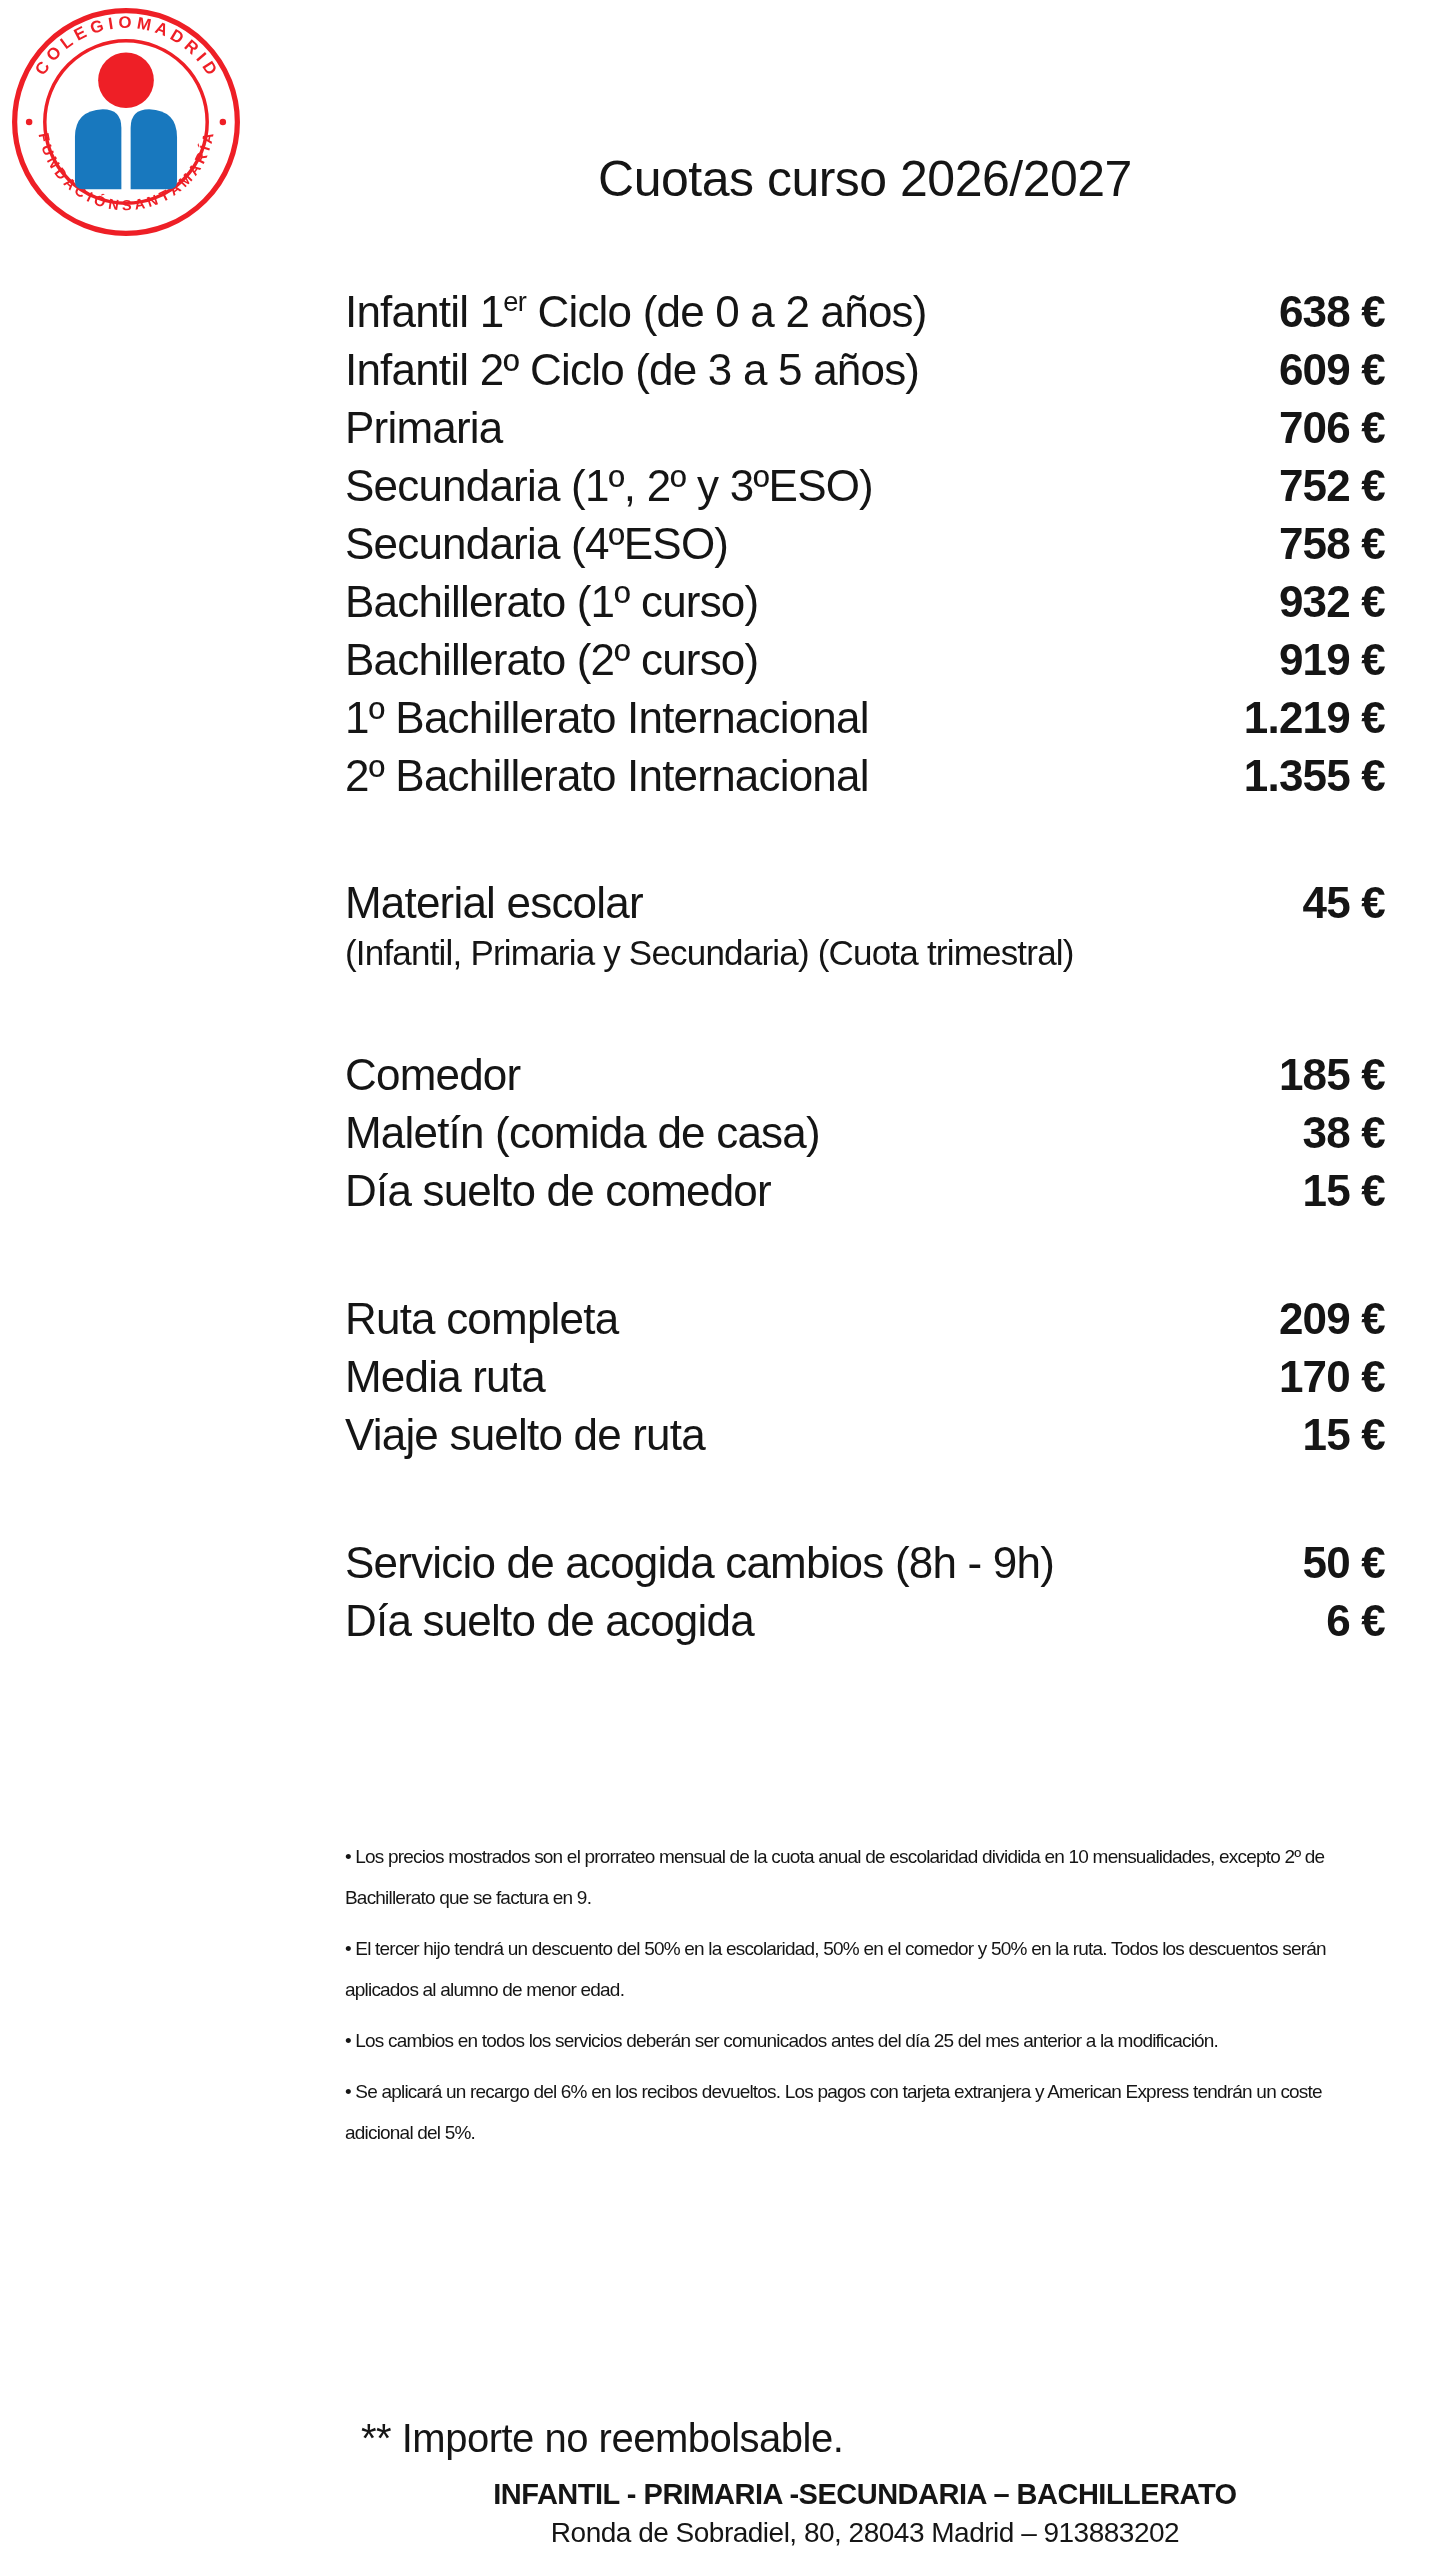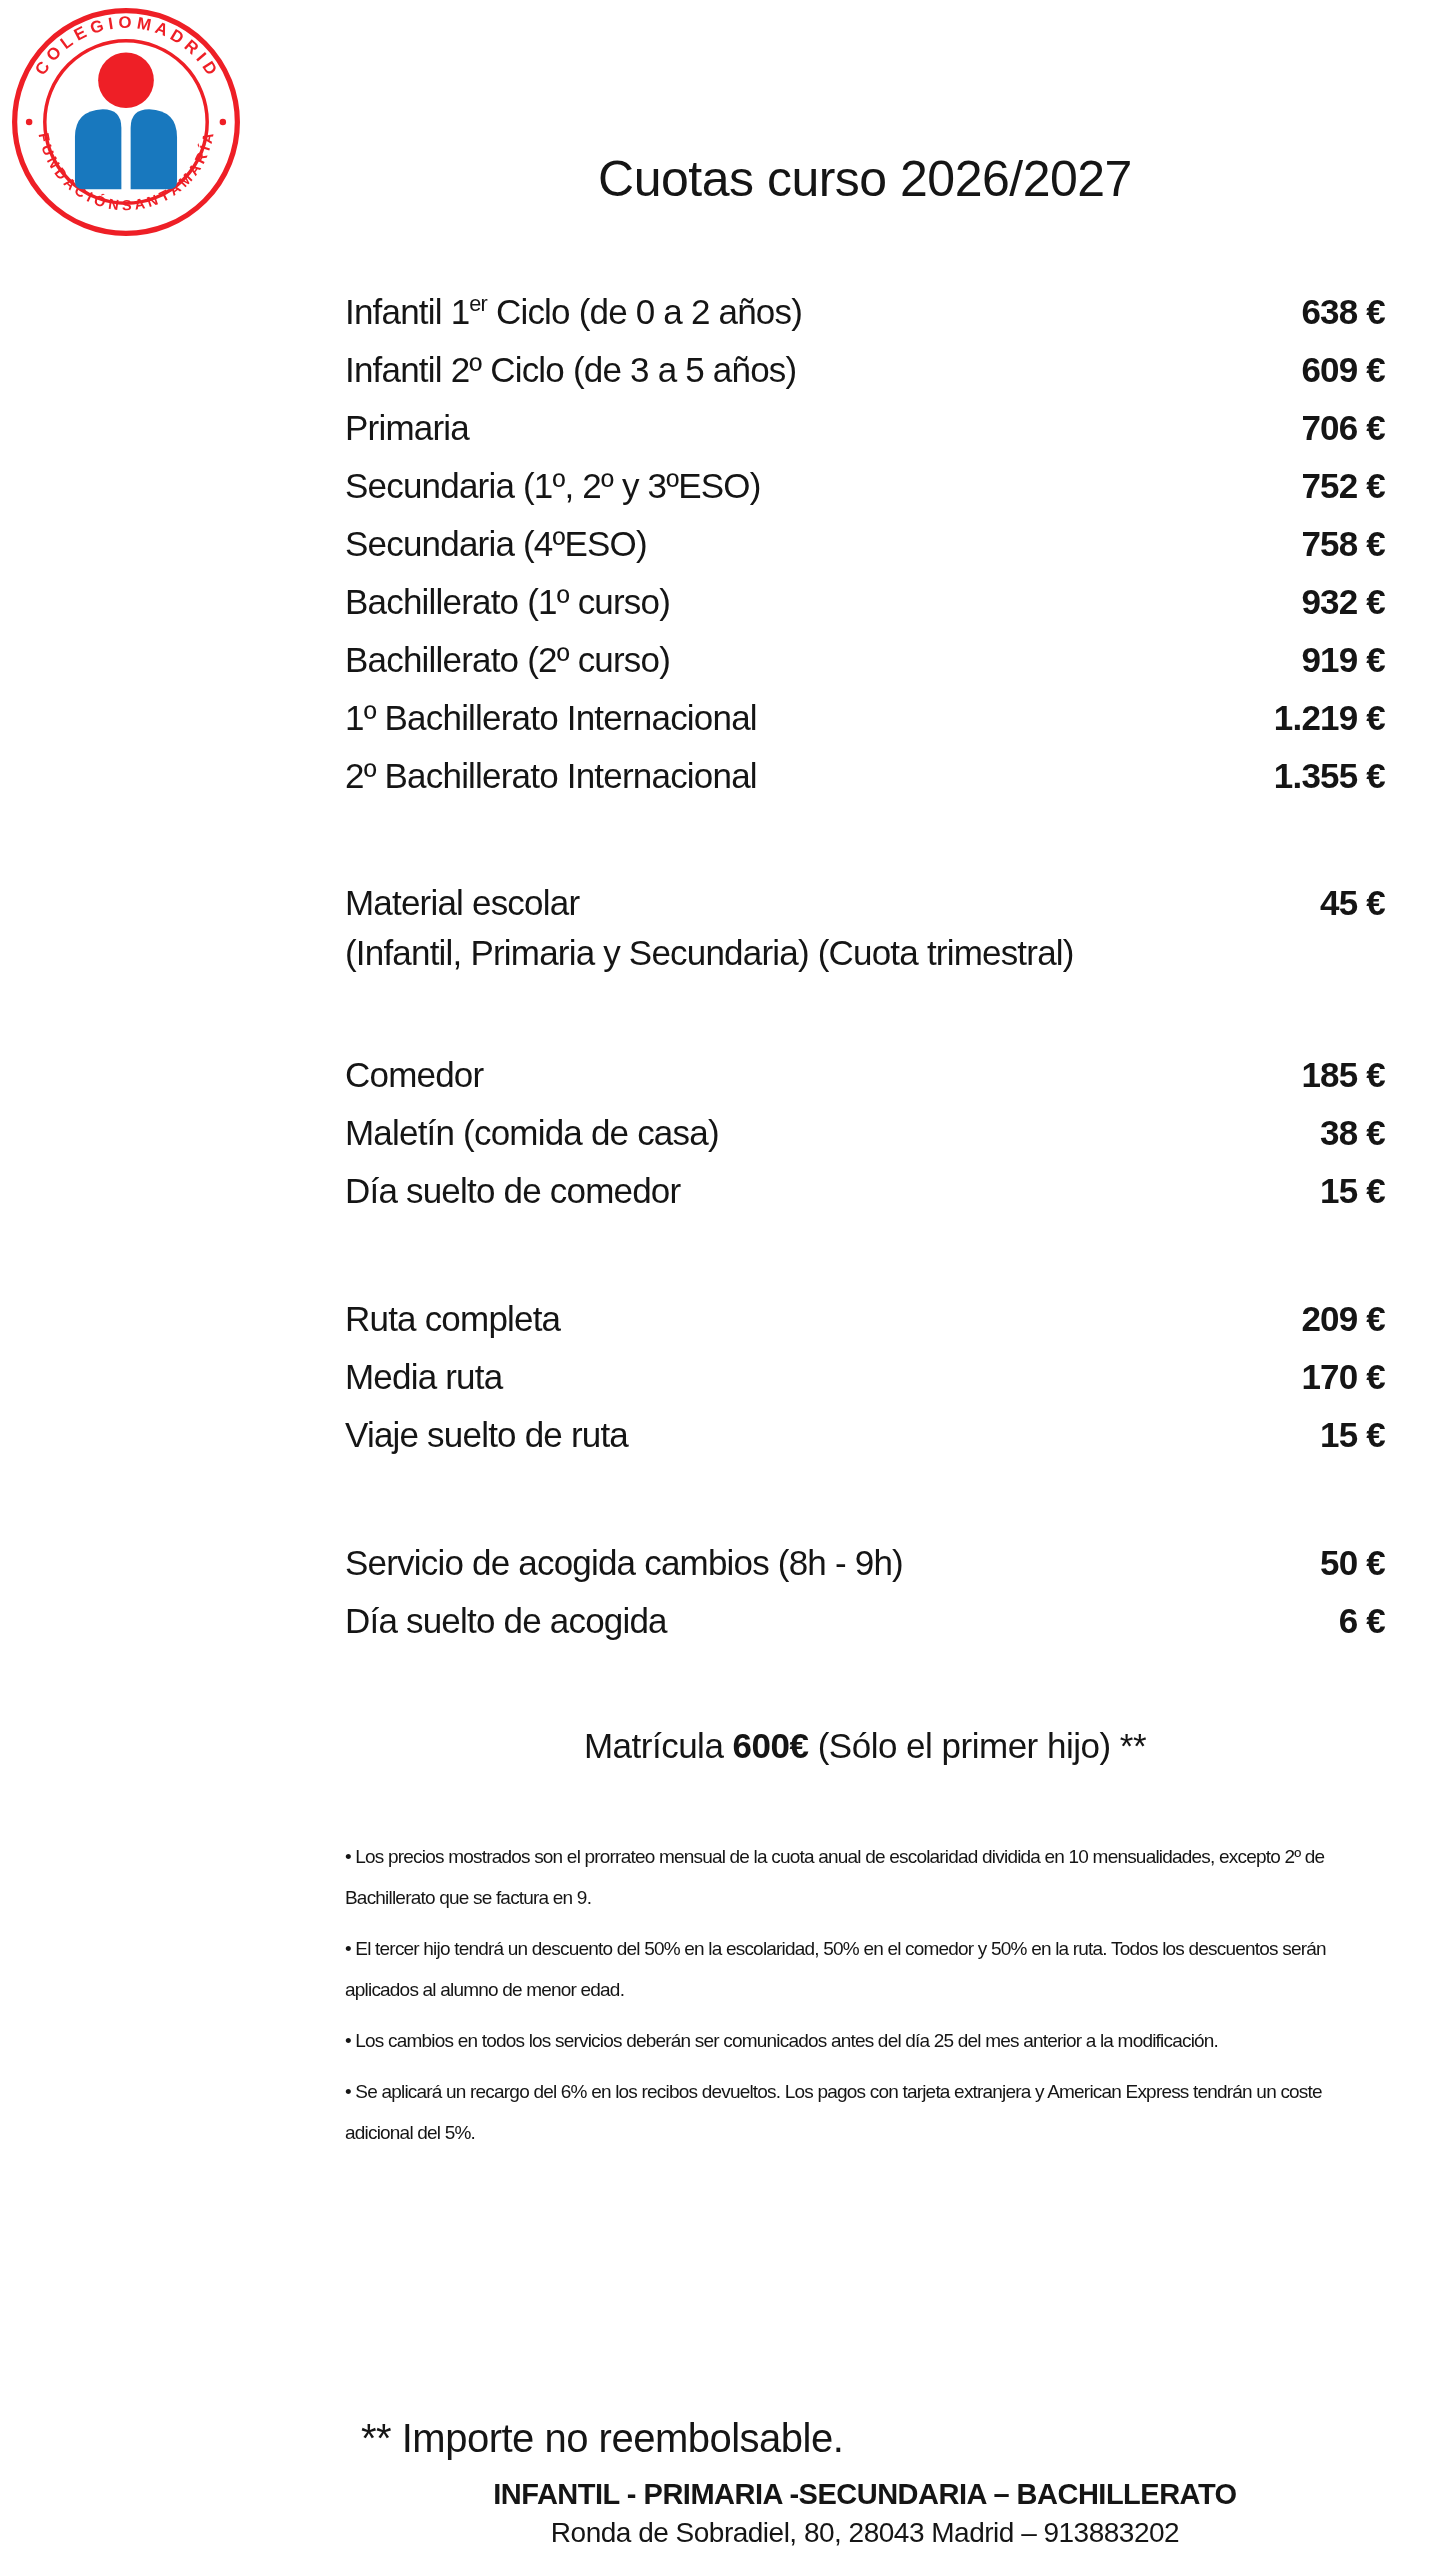--- a/index.html
+++ b/index.html
@@ -8,21 +8,21 @@
     font-family:"Liberation Sans",sans-serif;color:#151515;overflow:hidden;
   }
   .logo{position:absolute;left:10px;top:6px;width:232px;height:232px;}
   .title{
     position:absolute;left:345px;width:1040px;top:150px;margin:0;
     font-size:50px;font-weight:400;text-align:center;letter-spacing:-0.5px;white-space:nowrap;
   }
   .group{position:absolute;left:345px;width:1040px;}
   .fee-row{
     display:flex;justify-content:space-between;align-items:center;
-    height:58px;line-height:58px;font-size:35px;letter-spacing:-0.8px;white-space:nowrap;
+    height:58px;line-height:58px;font-size:44px;letter-spacing:-0.8px;white-space:nowrap;
   }
   .group-compact .fee-row{height:50px;line-height:50px;}
   .fee-label{font-weight:400;}
   .fee-label sup{font-size:0.62em;line-height:0;}
   .fee-price{font-weight:700;}
   .fee-note{font-size:35px;line-height:50px;letter-spacing:-0.8px;white-space:nowrap;}
   .matricula{
     position:absolute;left:345px;width:1040px;top:1726px;margin:0;
     font-size:35px;letter-spacing:-0.5px;text-align:center;white-space:nowrap;
   }
@@ -137,21 +137,20 @@
       <div class="fee-row">
         <div class="fee-label"><span>Servicio de acogida cambios (8h - 9h)</span></div>
         <div class="fee-price">50 €</div>
       </div>
       <div class="fee-row">
         <div class="fee-label"><span>Día suelto de acogida</span></div>
         <div class="fee-price">6 €</div>
       </div>
     </div>
 
-  <p class="matricula" id="matricula"><span>Matrícula </span><span class="b">600€</span><span> (Sólo el primer hijo) **</span></p>
 
   <div class="notes" id="notes">
       <p>• Los precios mostrados son el prorrateo mensual de la cuota anual de escolaridad dividida en 10 mensualidades, excepto 2º de Bachillerato que se factura en 9.</p>
       <p>• El tercer hijo tendrá un descuento del 50% en la escolaridad, 50% en el comedor y 50% en la ruta. Todos los descuentos serán aplicados al alumno de menor edad.</p>
       <p>• Los cambios en todos los servicios deberán ser comunicados antes del día 25 del mes anterior a la modificación.</p>
       <p>• Se aplicará un recargo del 6% en los recibos devueltos. Los pagos con tarjeta extranjera y American Express tendrán un coste adicional del 5%.</p>
     </div>
 
   <p class="footnote">** Importe no reembolsable.</p>
 

